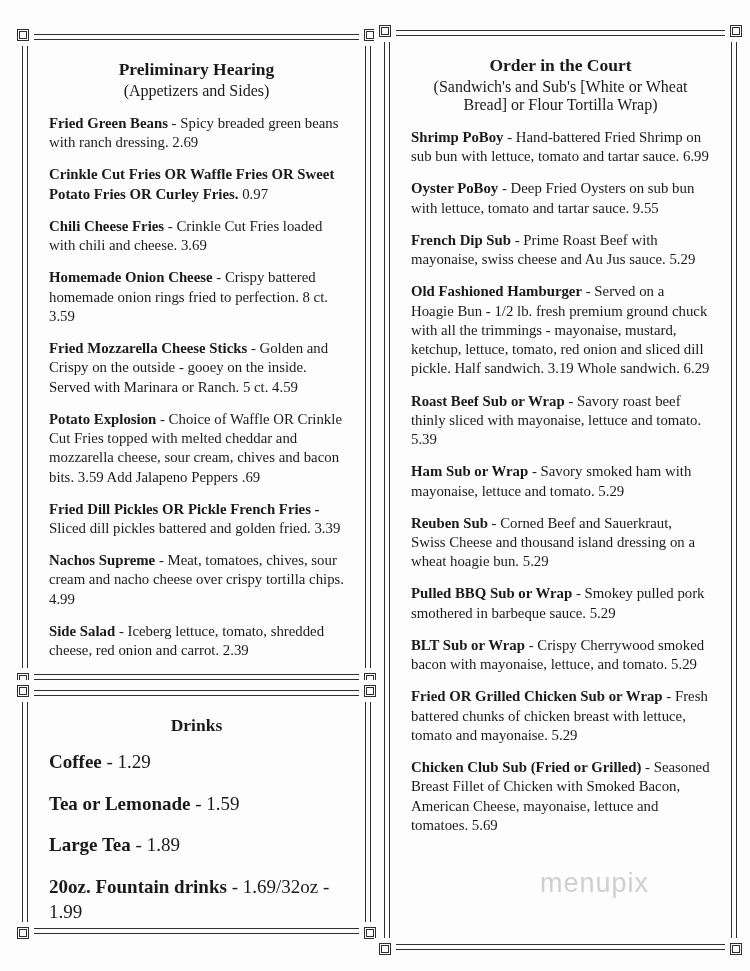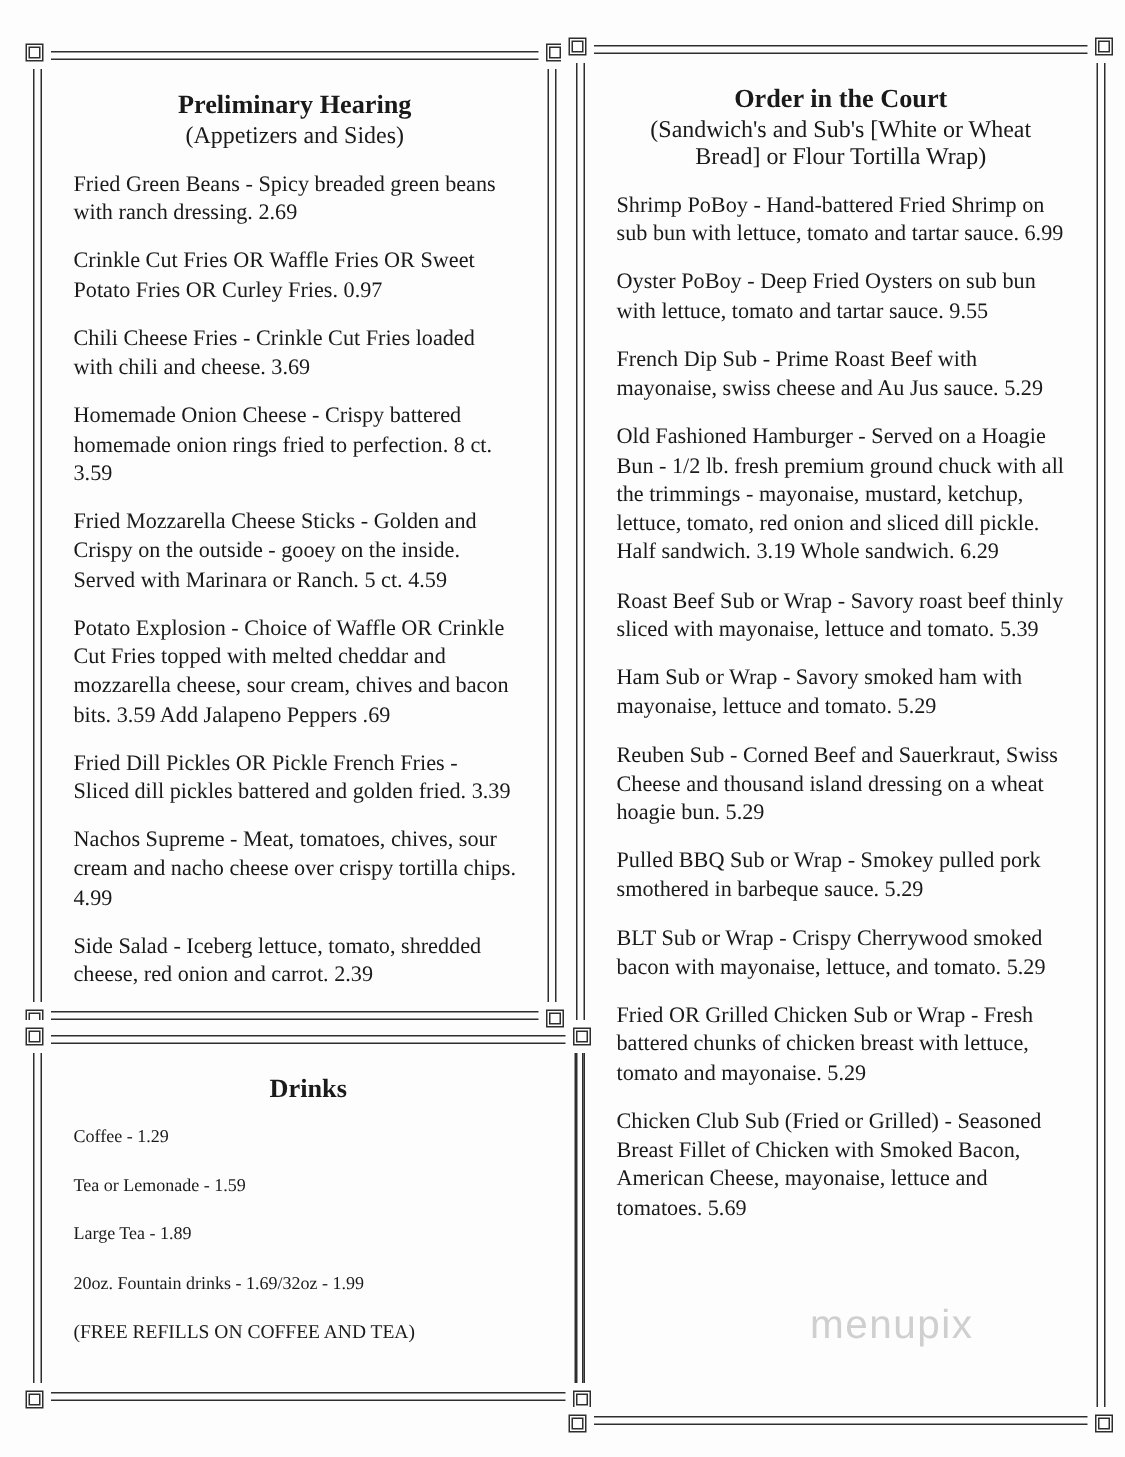--- a/index.html
+++ b/index.html
@@ -53,22 +53,22 @@
   .subtitle {
     margin: 2px 18px 14px;
     text-align: center;
     font-size: 16px;
   }
   .item {
     margin: 0 0 13px;
     font-size: 14.8px;
     line-height: 1.3;
   }
-  .b { font-weight: normal; }
-  .drink-item { margin: 0 0 17px; font-size: 12px; }
+  .b { font-weight: bold; }
+  .drink-item { margin: 0 0 17px; font-size: 19px; }
   .note { font-size: 13px; margin-top: 6px; }
   .watermark {
     position: absolute;
     left: 540px; top: 868px;
     font-family: "Liberation Sans", sans-serif;
     font-size: 27px;
     color: rgba(170,170,170,0.55);
     letter-spacing: 1px;
     z-index: 5;
   }
@@ -89,21 +89,21 @@
     <p class="item"><span class="b">Chili Cheese Fries</span><span> - Crinkle Cut Fries loaded with chili and cheese.  3.69</span></p>
     <p class="item"><span class="b">Homemade Onion Cheese</span><span> - Crispy battered homemade onion rings fried to perfection.  8 ct.  3.59</span></p>
     <p class="item"><span class="b">Fried Mozzarella Cheese Sticks</span><span> - Golden and Crispy on the outside - gooey on the inside. Served with Marinara or Ranch. 5 ct.  4.59</span></p>
     <p class="item"><span class="b">Potato Explosion</span><span> - Choice of Waffle OR Crinkle Cut Fries topped with melted cheddar and mozzarella cheese, sour cream, chives and bacon bits.  3.59  Add Jalapeno Peppers .69</span></p>
     <p class="item"><span class="b">Fried Dill Pickles OR Pickle French Fries -</span><span> Sliced dill pickles battered and golden fried.  3.39</span></p>
     <p class="item"><span class="b">Nachos Supreme</span><span> - Meat, tomatoes, chives, sour cream and nacho cheese over crispy tortilla chips.  4.99</span></p>
     <p class="item"><span class="b">Side Salad</span><span> - Iceberg lettuce, tomato, shredded cheese, red onion and carrot.  2.39</span></p>
   </div>
 </div>
 
-<div class="frame" style="left:22px; top:690px; width:347px; height:242px;padding-left:18px;">
+<div class="frame" style="left:22px; top:690px; width:347px; height:242px;">
   <div class="corner tl"></div>
   <div class="corner tr"></div>
   <div class="corner bl"></div>
   <div class="corner br"></div>
   <div class="content">
     <h2 class="title" style="margin-bottom:14px;">Drinks</h2>
     <p class="item drink-item"><span class="b">Coffee</span><span> - 1.29</span></p>
     <p class="item drink-item"><span class="b">Tea or Lemonade</span><span> - 1.59</span></p>
     <p class="item drink-item"><span class="b">Large Tea</span><span> - 1.89</span></p>
     <p class="item drink-item"><span class="b">20oz. Fountain drinks</span><span> - 1.69/32oz - 1.99</span></p>

